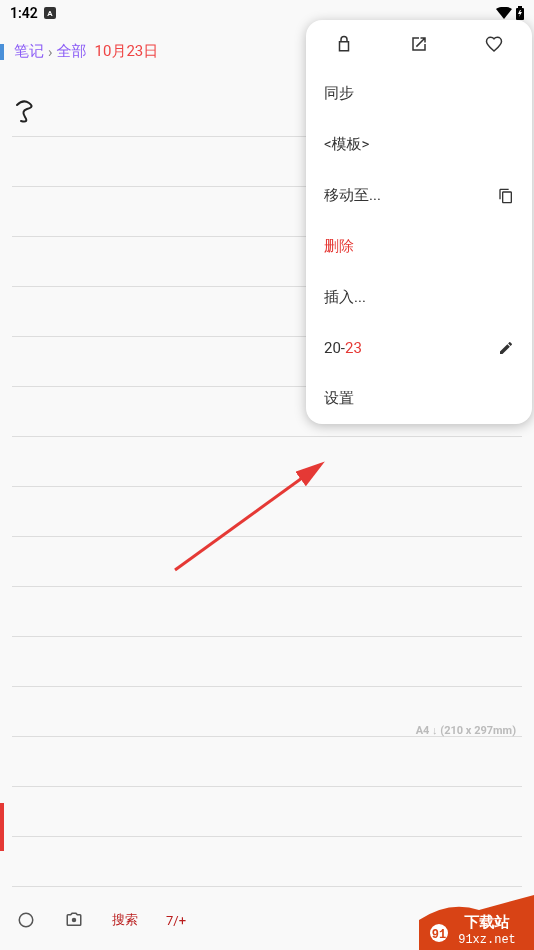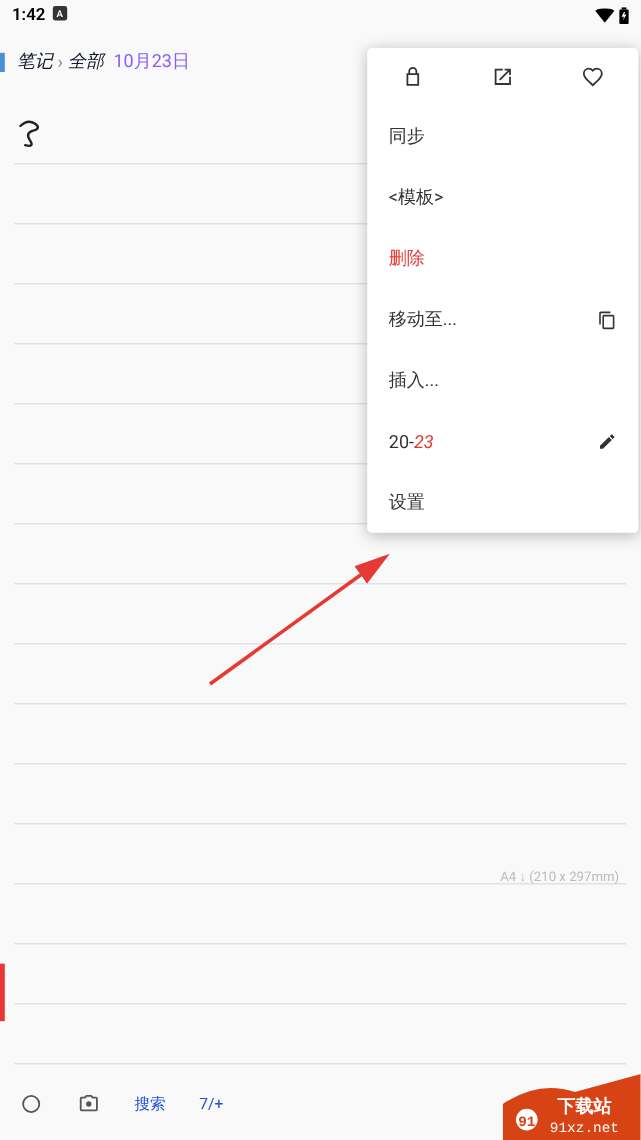--- a/index.html
+++ b/index.html
@@ -24,21 +24,21 @@
       justify-content: space-between;
       align-items: center;
       padding: 0 10px;
       font-size: 14px;
       font-weight: 600;
       color: #000;
     }
 
     .status-left {
       display: flex;
-      align-items: flex-start;
+      align-items: center;
       gap: 6px;
     }
 
     .status-right {
       display: flex;
       align-items: center;
       gap: 4px;
     }
 
     .badge-a {
@@ -62,31 +62,30 @@
     }
 
     .breadcrumb-marker {
       width: 4px;
       height: 16px;
       background: #4a90d9;
       margin-right: 10px;
     }
 
     .breadcrumb-text {
-      color: #0f172a;
-      font-style: italic;
+      color: #8b5cf6;
     }
 
     .breadcrumb-sep {
       color: #888;
       margin: 0 4px;
     }
 
     .breadcrumb-date {
-      color: #8b5cf6;
+      color: #ef4444;
       margin-left: 8px;
     }
 
     
     .note-area {
       position: relative;
       padding: 10px 12px;
     }
 
     .note-line {
@@ -102,41 +101,42 @@
       font-family: cursive;
       color: #222;
     }
 
     .paper-size {
       position: absolute;
       right: 18px;
       top: 724px;
       font-size: 11px;
       color: #bbb;
+      font-weight: bold;
     }
 
     
     .red-marker {
       position: absolute;
       left: 0;
       top: 803px;
       width: 4px;
       height: 48px;
       background: #e53935;
     }
 
     
     .dropdown-menu {
       position: absolute;
-      top: 40px;
+      top: 20px;
       right: 2px;
       width: 226px;
       background: #fff;
       box-shadow: 0 2px 12px rgba(0,0,0,0.25);
-      border-radius: 4px;
+      border-radius: 16px;
       z-index: 100;
     }
 
     .menu-header {
       display: flex;
       justify-content: space-around;
       align-items: center;
       padding: 14px 0;
     }
 
@@ -158,21 +158,20 @@
       justify-content: space-between;
       align-items: center;
     }
 
     .menu-item.danger {
       color: #e53935;
     }
 
     .date-item .red {
       color: #e53935;
-      font-style: italic;
     }
 
     
     .arrow-annotation {
       position: absolute;
       top: 450px;
       left: 165px;
       z-index: 200;
       pointer-events: none;
     }
@@ -193,21 +192,21 @@
       width: 20px;
       height: 20px;
       display: flex;
       align-items: center;
       justify-content: center;
       cursor: pointer;
       color: #555;
     }
 
     .bottom-text {
-      color: #1d4ed8;
+      color: #b91c1c;
       font-size: 13px;
     }
 
     
     .watermark {
       position: absolute;
       bottom: 0;
       right: 0;
       z-index: 5;
       font-family: Liberation Mono, monospace;
@@ -294,30 +293,30 @@
           <path d="M12 21.35l-1.45-1.32C5.4 15.36 2 12.28 2 8.5 2 5.42 4.42 3 7.5 3c1.74 0 3.41.81 4.5 2.09C13.09 3.81 14.76 3 16.5 3 19.58 3 22 5.42 22 8.5c0 3.78-3.4 6.86-8.55 11.54L12 21.35z" fill="none" stroke="#333" stroke-width="2"></path>
         </svg>
     </span>
   </div>
   <div class="menu-item">
     <span>同步</span>
   </div>
   <div class="menu-item">
     <span>&lt;模板&gt;</span>
   </div>
+  <div class="menu-item">
+    <span>移动至...</span>
+    <span>
+      <svg width="16" height="16" viewBox="0 0 24 24">
+          <path d="M16 1H4c-1.1 0-2 .9-2 2v14h2V3h12V1zm3 4H8c-1.1 0-2 .9-2 2v14c0 1.1.9 2 2 2h11c1.1 0 2-.9 2-2V7c0-1.1-.9-2-2-2zm0 16H8V7h11v14z" fill="#333"></path>
+        </svg>
+    </span>
+  </div>
   <div class="menu-item danger">
     <span>删除</span>
-  </div>
-  <div class="menu-item">
-    <span>移动至...</span>
-    <span>
-      <svg width="16" height="16" viewBox="0 0 24 24">
-          <path d="M16 1H4c-1.1 0-2 .9-2 2v14h2V3h12V1zm3 4H8c-1.1 0-2 .9-2 2v14c0 1.1.9 2 2 2h11c1.1 0 2-.9 2-2V7c0-1.1-.9-2-2-2zm0 16H8V7h11v14z" fill="#333"></path>
-        </svg>
-    </span>
   </div>
   <div class="menu-item">
     <span>插入...</span>
   </div>
   <div class="menu-item date-item">
     <span>
       <span>20-</span><span class="red">23</span>
     </span>
     <span>
       <svg width="16" height="16" viewBox="0 0 24 24">

